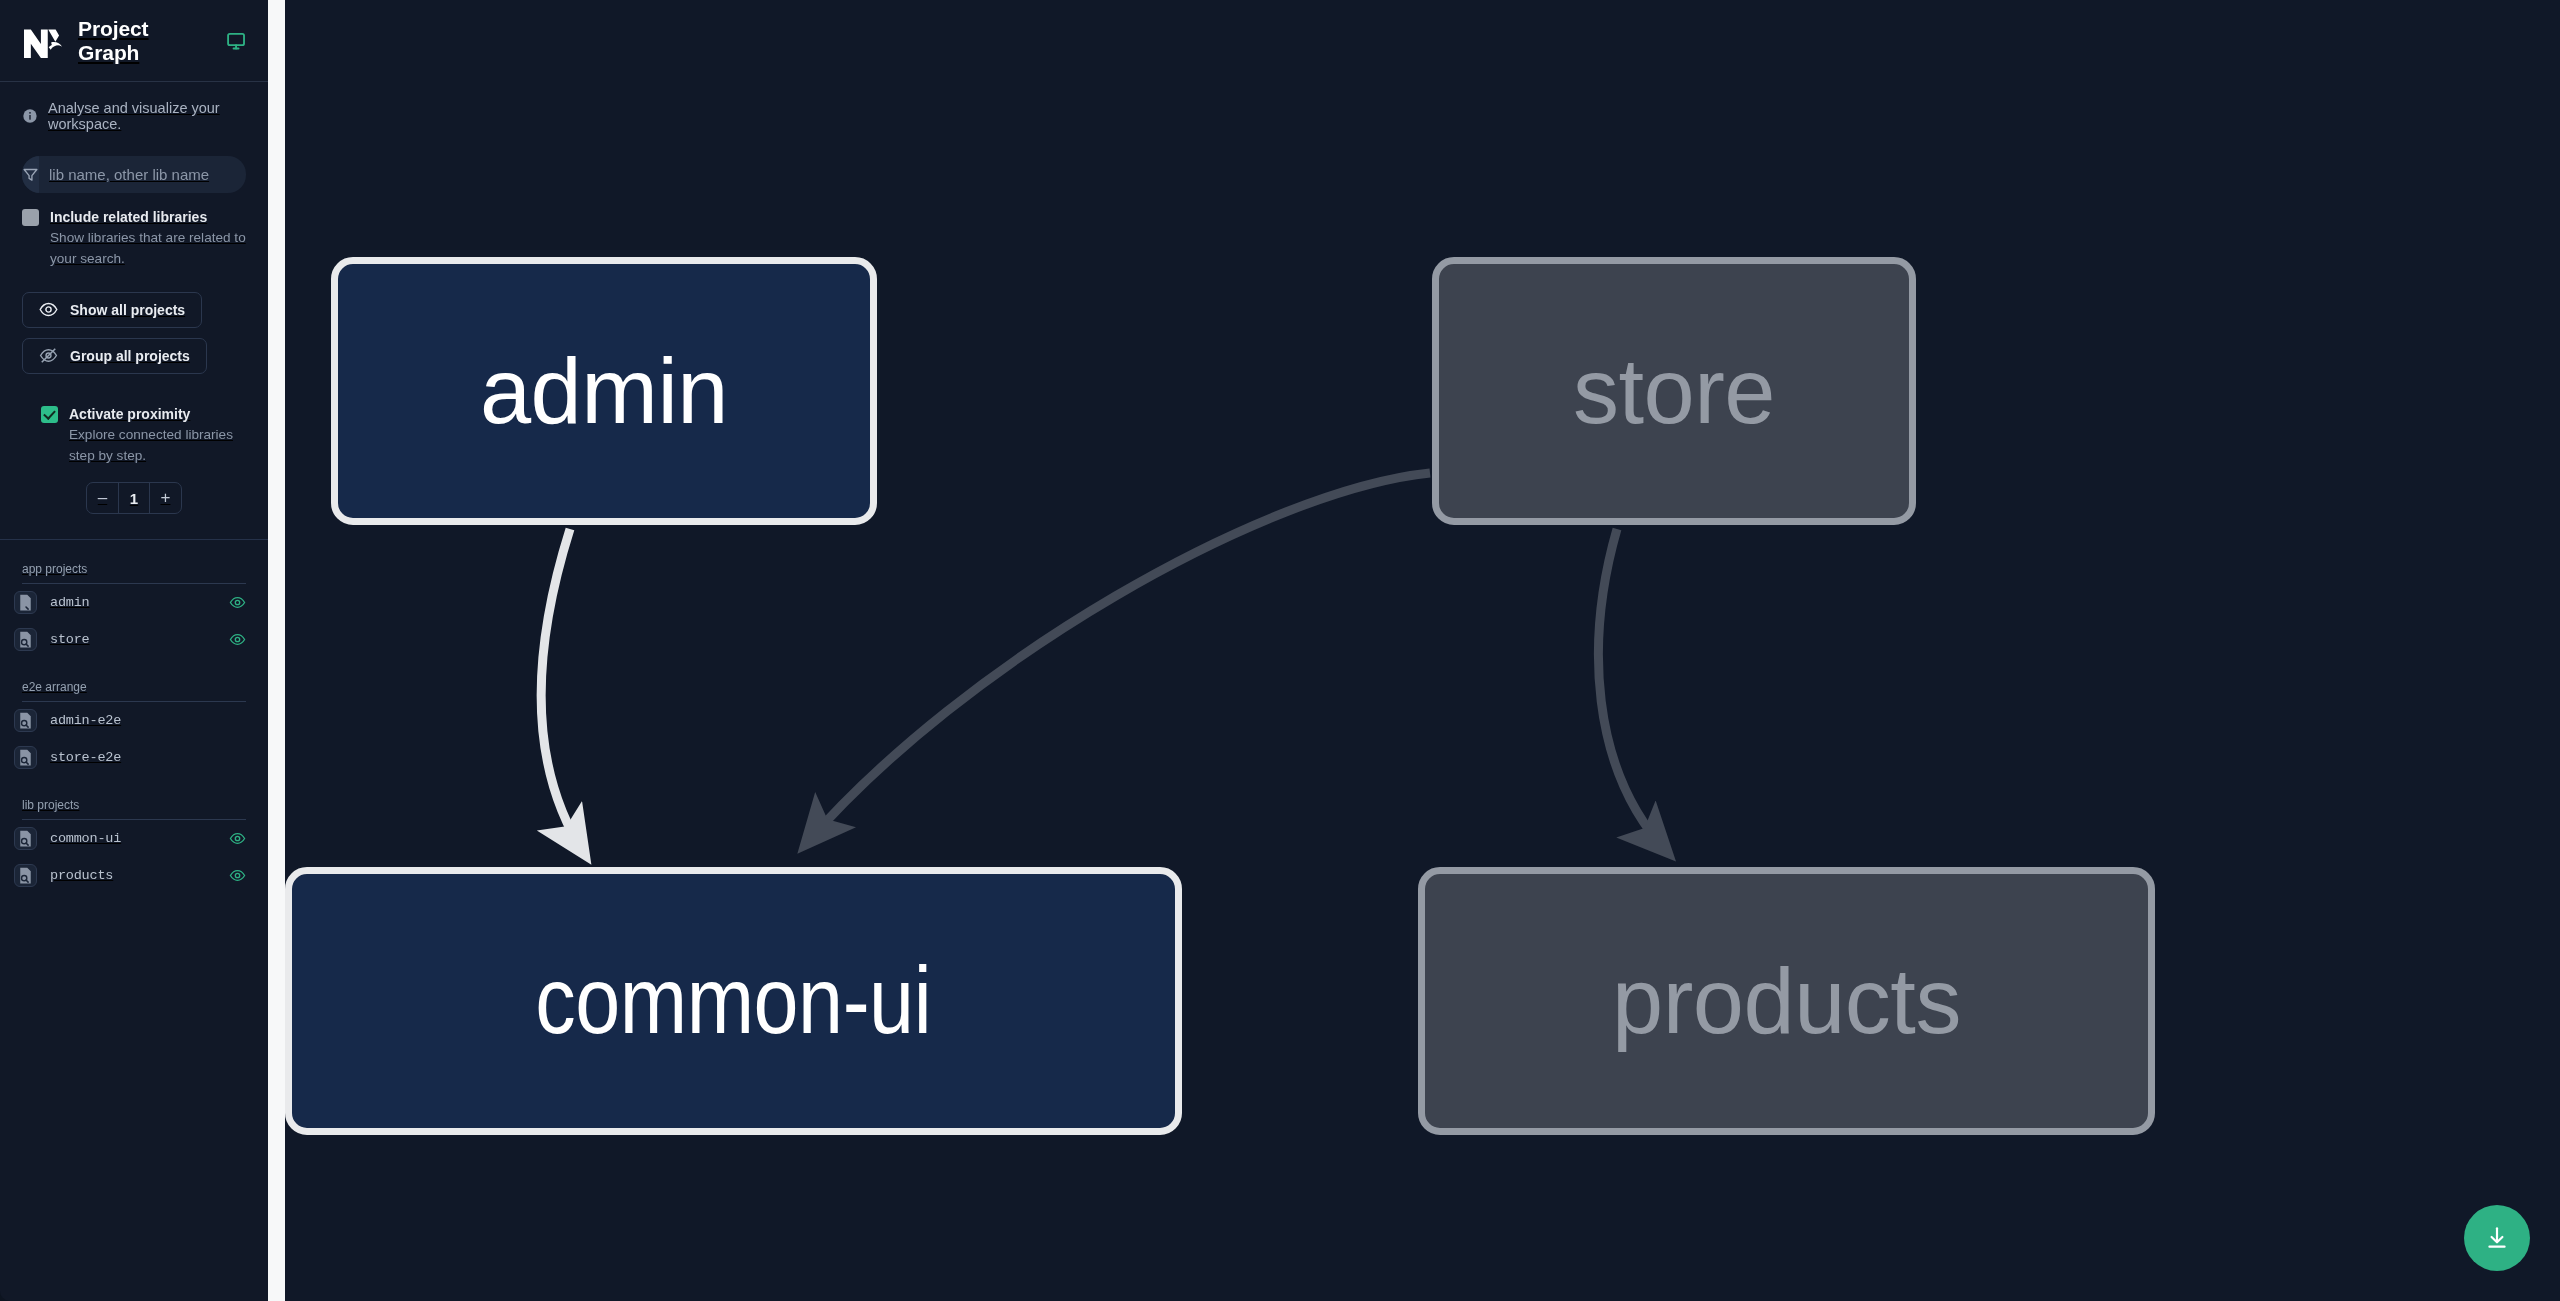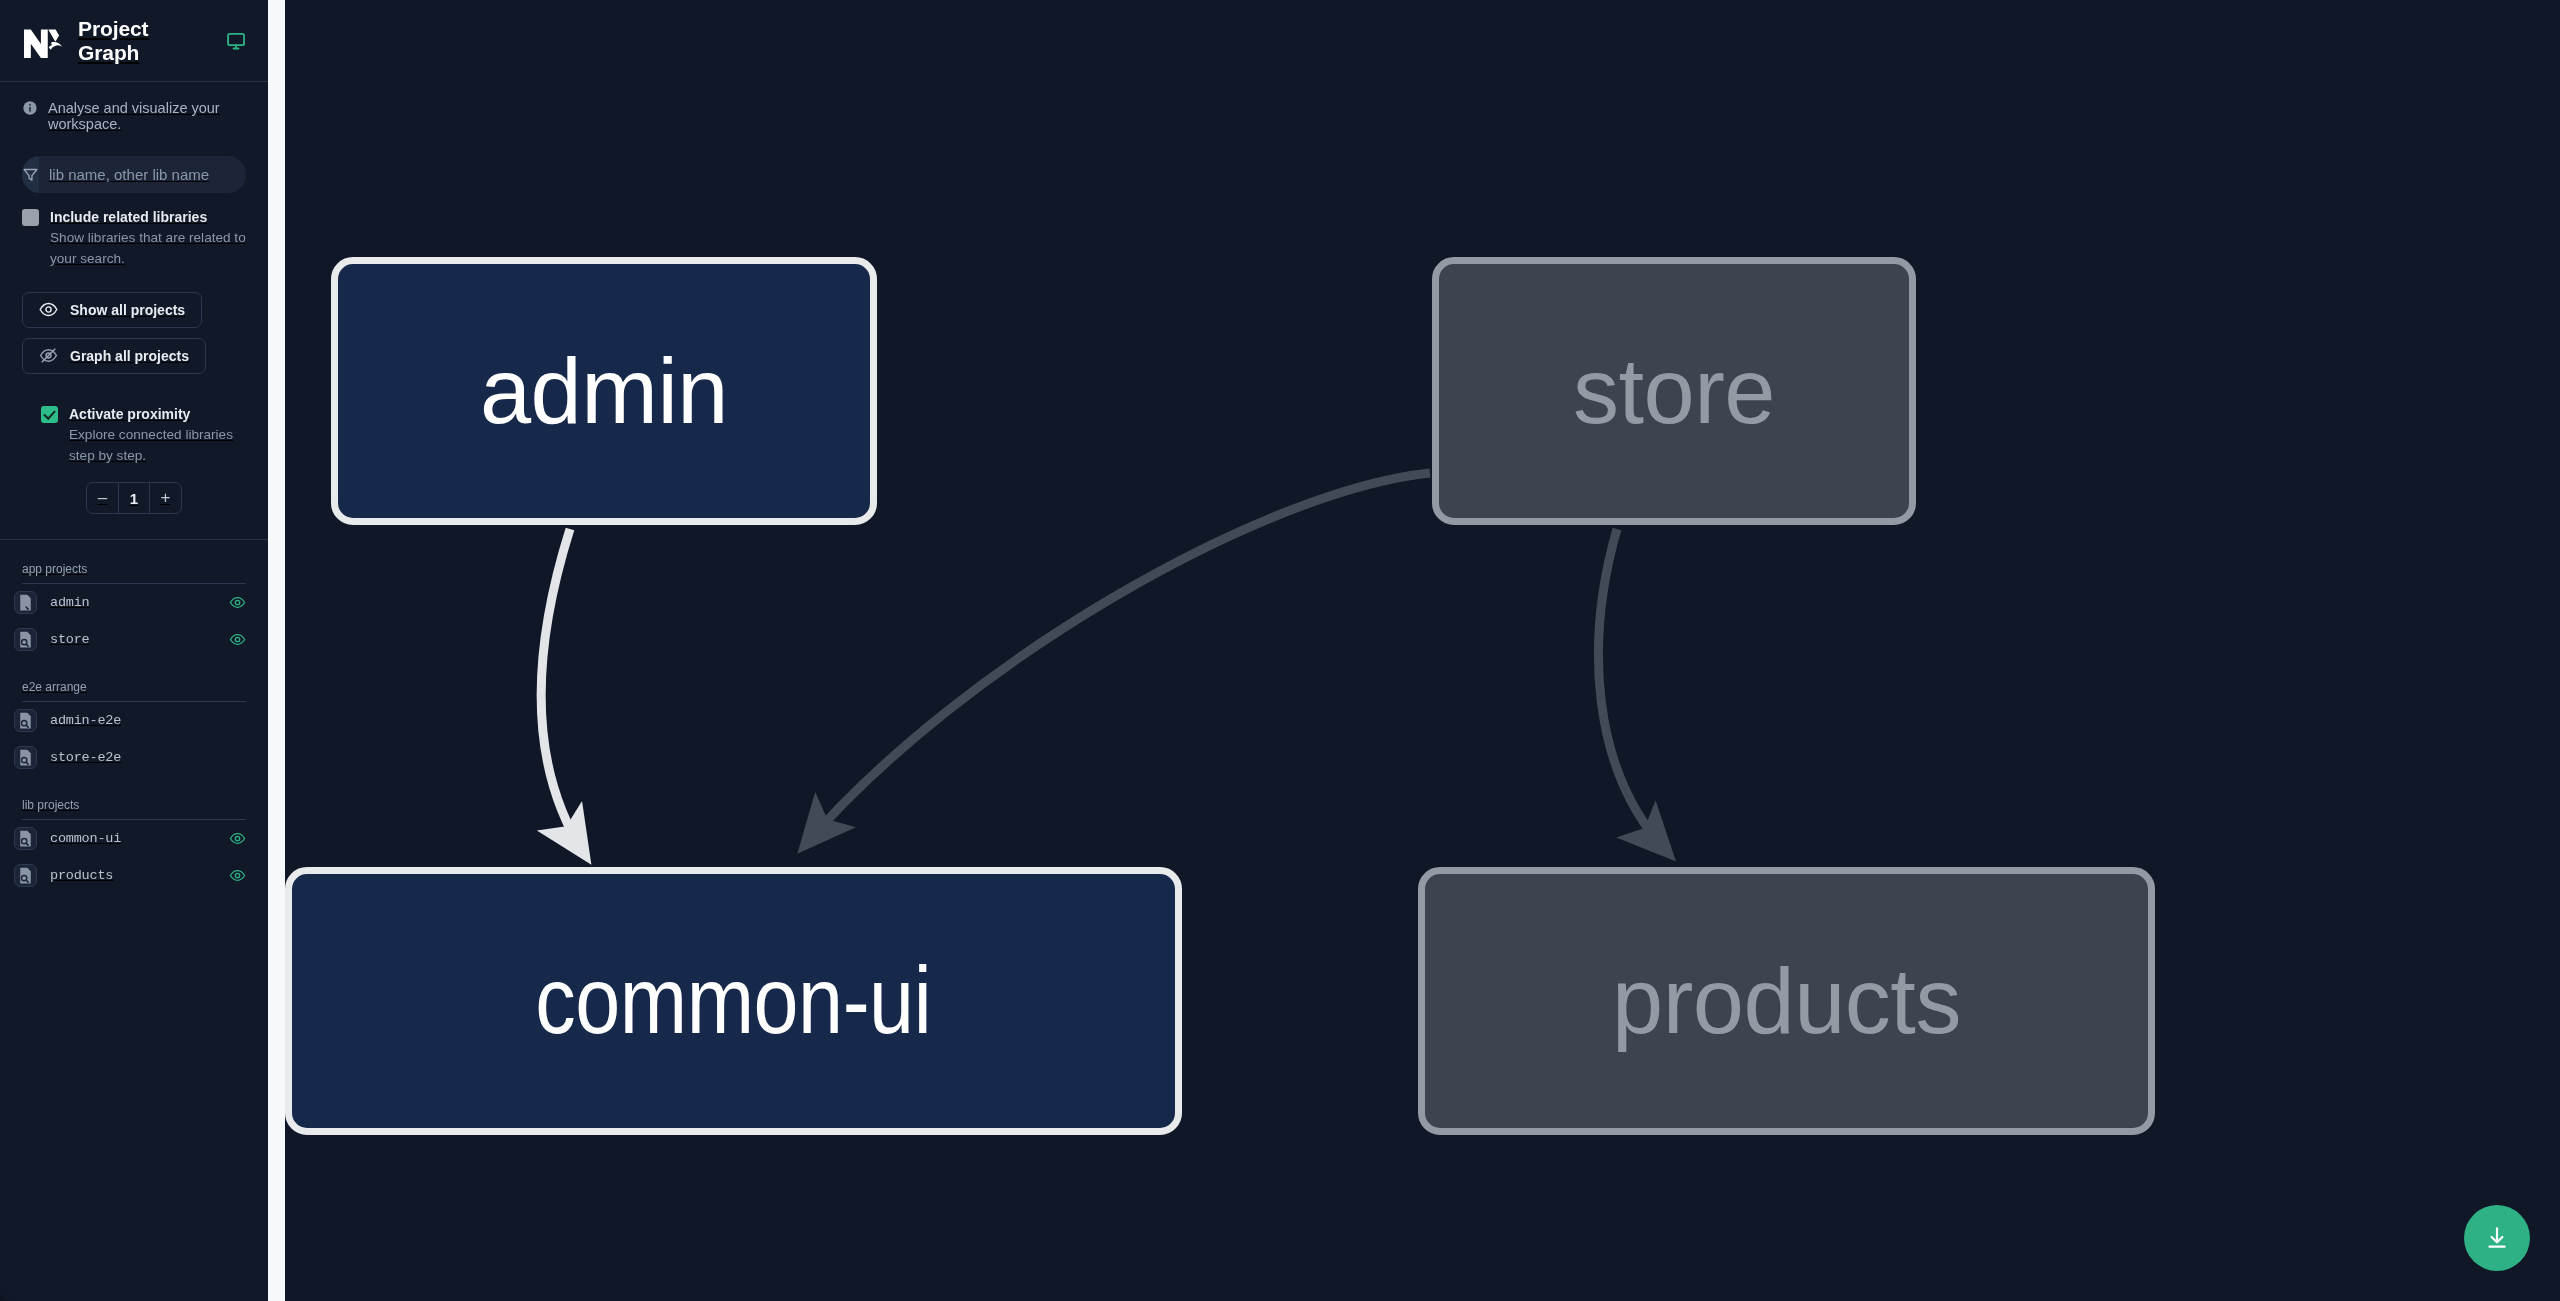--- a/index.html
+++ b/index.html
@@ -67,21 +67,21 @@
   .nx-logo { width: 42px; height: 38px; flex: 0 0 auto; }
   .sb-title {
     color: #ffffff; font-size: 21px; font-weight: 700;
     letter-spacing: -0.1px;
   }
   .monitor-icon { width: 22px; height: 22px; margin-left: 8px; }
 
   .sb-body { flex: 1 1 auto; overflow: hidden; }
 
   .sb-tagline {
-    display: flex; align-items: flex-start; gap: 10px;
+    display: flex; align-items: center; gap: 10px;
     padding: 18px 22px 14px 22px;
     color: #aab3c2; font-size: 14.5px;
   }
   .info-icon { width: 16px; height: 16px; flex: 0 0 auto; }
 
   .search-row {
     margin: 10px 22px 0 22px;
     height: 37px;
     display: flex; align-items: stretch;
     background: #1b2537;
@@ -293,21 +293,21 @@
         </svg>
         <span>Show all projects</span>
       </button>
 
       <button class="big-btn">
         <svg class="btn-icon" viewBox="0 0 24 24" fill="none" stroke="#97a2b2" stroke-width="1.8">
           <path d="M2 12 C5 6.8 8.4 4.8 12 4.8 C15.6 4.8 19 6.8 22 12 C19 17.2 15.6 19.2 12 19.2 C8.4 19.2 5 17.2 2 12 Z"></path>
           <circle cx="12" cy="12" r="3.1"></circle>
           <path d="M3.5 20.5 L20.5 3.5" stroke="#97a2b2" stroke-width="2"></path>
         </svg>
-        <span>Graph all projects</span>
+        <span>Group all projects</span>
       </button>
 
       <div style="height:18px"></div>
 
 
       <div class="check-block" style="padding-top:12px;padding-left:41px;">
         <div class="cbox green"></div>
         <div class="check-texts">
           <div class="check-title">Activate proximity</div>
           <div class="check-desc">Explore connected libraries step by step.</div>

